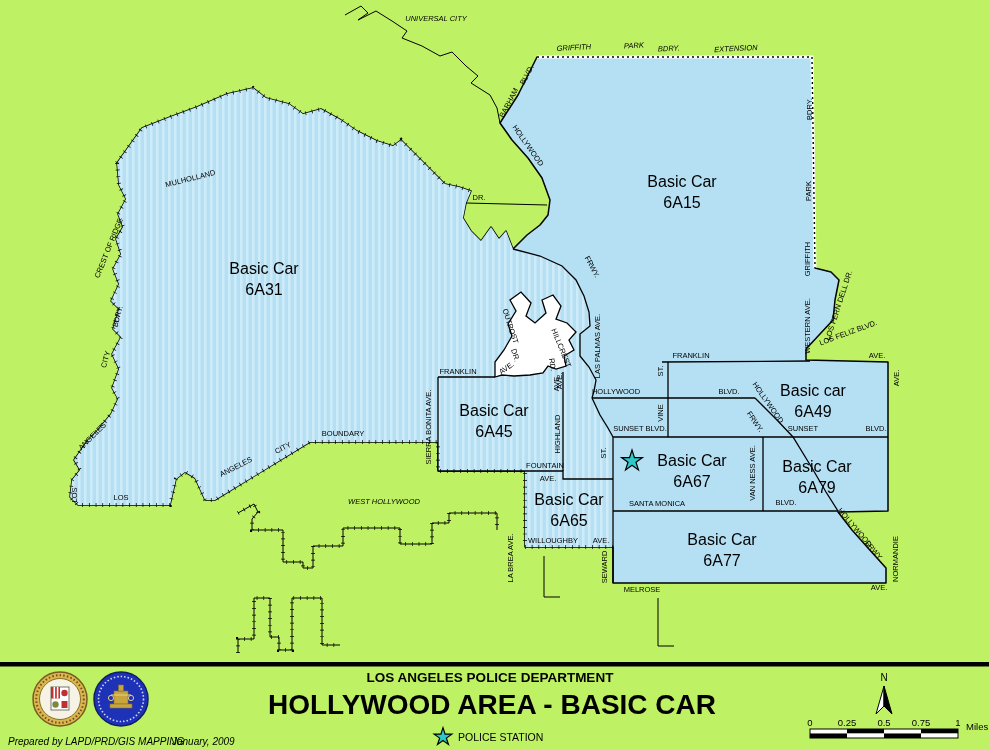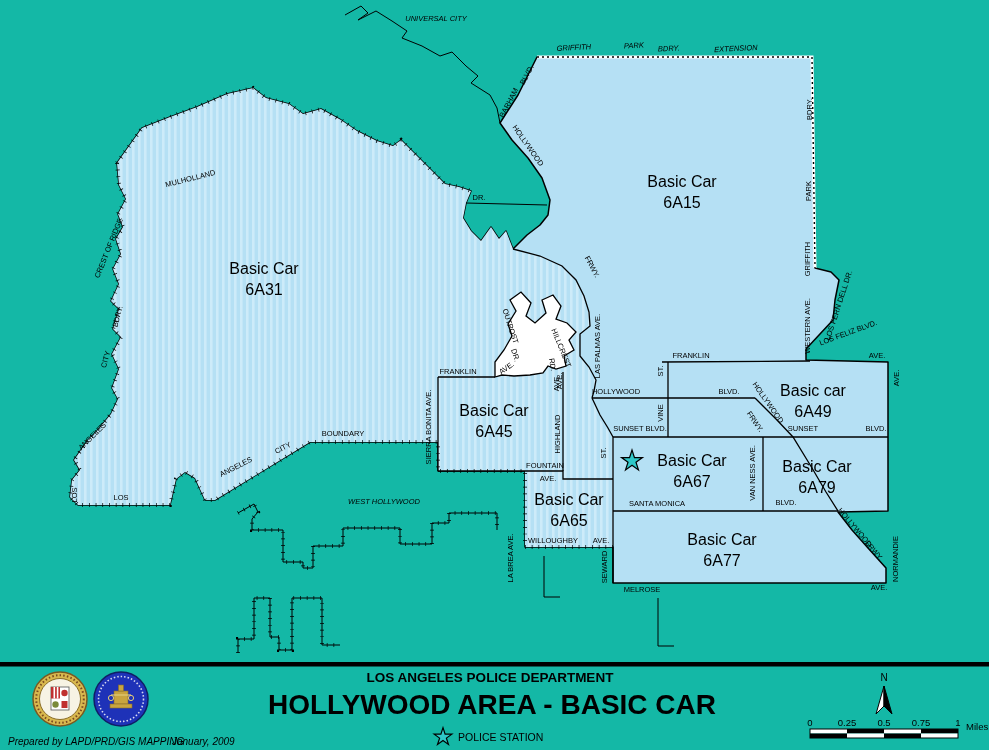--- a/index.html
+++ b/index.html
@@ -1,16 +1,16 @@
 <!DOCTYPE html>
 <html><head>
 <meta charset="utf-8">
 <style>
   html,body{margin:0;padding:0;background:#fff;}
-  .page{width:989px;height:750px;position:relative;background:#14b8a6;overflow:hidden;}
+  .page{width:989px;height:750px;position:relative;background:#bef264;overflow:hidden;}
   svg text{font-family:"Liberation Sans",sans-serif;fill:#000;}
   .street{font-size:7.5px;text-anchor:middle;}
   .it{font-style:italic;}
   .rtitle{font-size:16px;text-anchor:middle;}
   .bold{font-weight:bold;}
   .mapline{stroke:#000;stroke-width:1.3;fill:none;}
   .whline{stroke:#000;stroke-width:1;fill:none;}
   .whtick{stroke:#000;stroke-width:4;stroke-dasharray:0.7 6;fill:none;}
   .dotted{stroke:#000;stroke-width:1.4;fill:none;stroke-dasharray:2 3;}
 </style>

